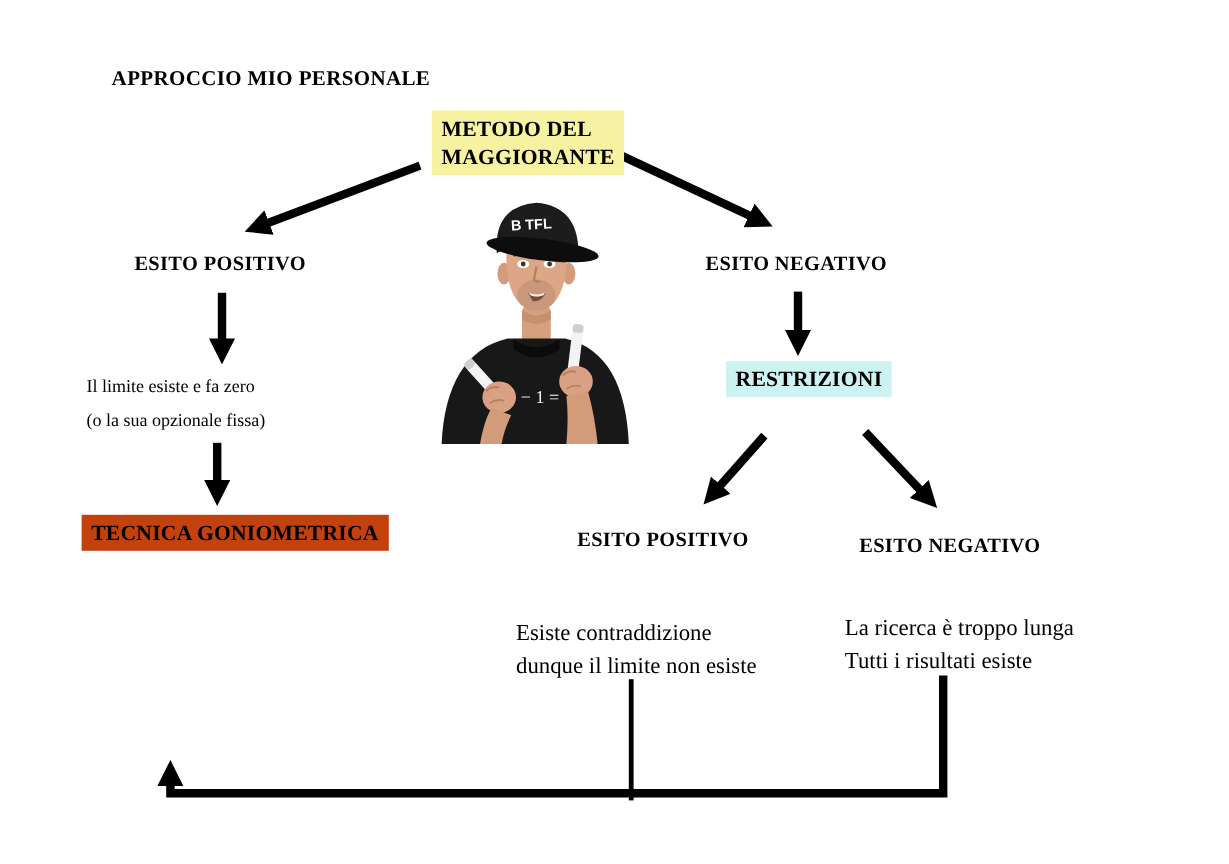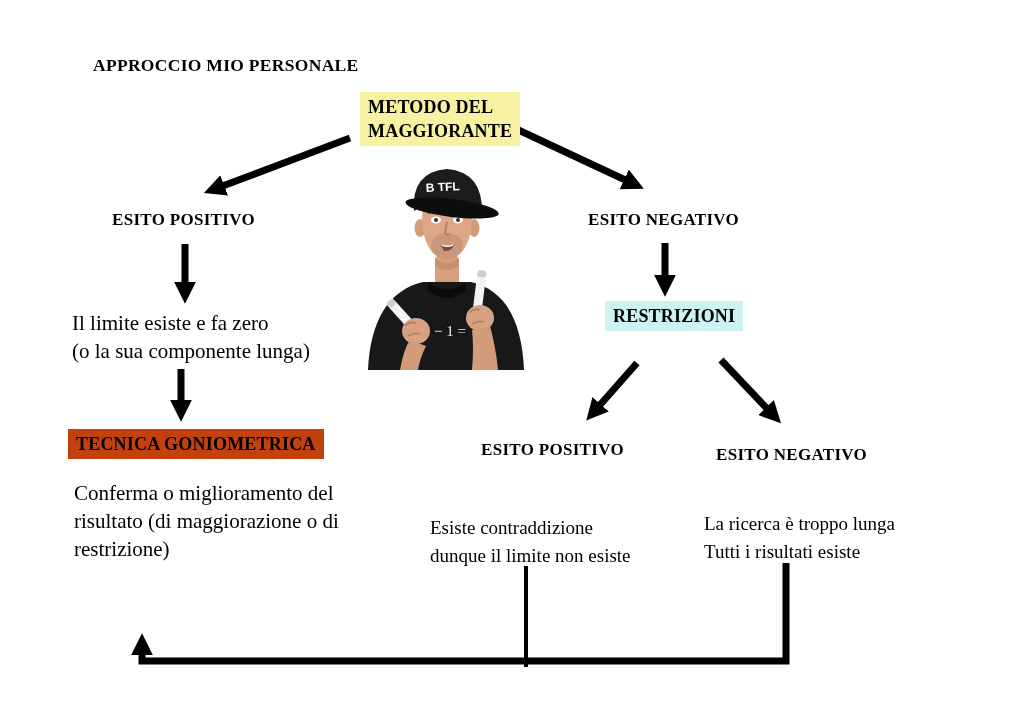--- a/index.html
+++ b/index.html
@@ -3,21 +3,21 @@
 <meta charset="utf-8">
 <style>
   html,body{margin:0;padding:0;background:#ffffff;}
   body{width:1024px;height:720px;overflow:hidden;
        font-family:"Liberation Serif","DejaVu Serif",serif;color:#000;}
   .stage{position:relative;width:1024px;height:582px;background:#fff;}
   .abs{position:absolute;}
   .lbl{font-weight:bold;font-size:17px;letter-spacing:.3px;white-space:nowrap;}
   .hlbox{font-weight:bold;font-size:18px;line-height:24px;padding:3px 8px;
          display:inline-block;letter-spacing:.2px;white-space:nowrap;}
-  .bodytxt{font-size:21px;line-height:28px;white-space:nowrap;}
+  .bodytxt{font-size:15px;line-height:28px;white-space:nowrap;}
   svg{display:block;}
   .overlay{position:absolute;left:0;top:0;pointer-events:none;}
 
   #title{left:93px;top:55px;font-size:17.5px;}
   #n-root{left:360px;top:92px;}
   #n-esito-pos-left{left:112px;top:210px;}
   #n-esito-neg-right{left:588px;top:210px;}
   #t-limite{left:72px;top:309px;}
   #n-tecnica{left:68px;top:429px;}
   #t-conferma{left:74px;top:479px;}
@@ -57,30 +57,25 @@
     <div>METODO DEL</div>
     <div>MAGGIORANTE</div>
   </div>
 
   <div class="abs lbl" id="n-esito-pos-left">ESITO POSITIVO</div>
 
   <div class="abs lbl" id="n-esito-neg-right">ESITO NEGATIVO</div>
 
   <div class="abs bodytxt" id="t-limite">
     <div>Il limite esiste e fa zero</div>
-    <div>(o la sua componente lunga)</div>
+    <div>(o la sua opzionale fissa)</div>
   </div>
 
   <div class="abs hlbox" id="n-tecnica" style="background-color: #c2410c;">TECNICA GONIOMETRICA</div>
 
-  <div class="abs bodytxt" id="t-conferma">
-    <div>Conferma o miglioramento del</div>
-    <div>risultato (di maggiorazione o di</div>
-    <div>restrizione)</div>
-  </div>
 
 
   <div class="abs hlbox" id="n-restrizioni" style="background-color: rgb(205, 242, 242);">
     <div>RESTRIZIONI</div>
   </div>
 
   <div class="abs lbl" id="n-esito-pos-sub">ESITO POSITIVO</div>
 
   <div class="abs lbl" id="n-esito-neg-sub">ESITO NEGATIVO</div>
 

